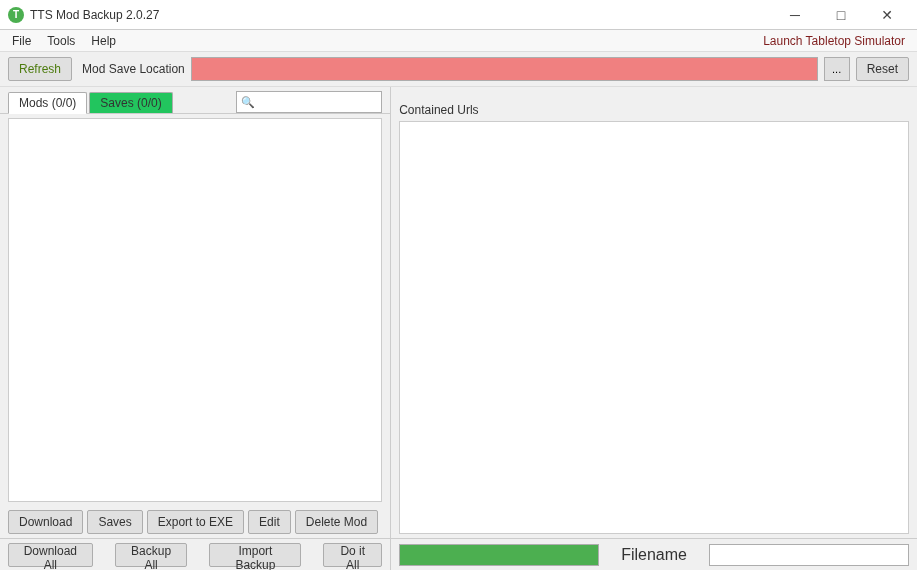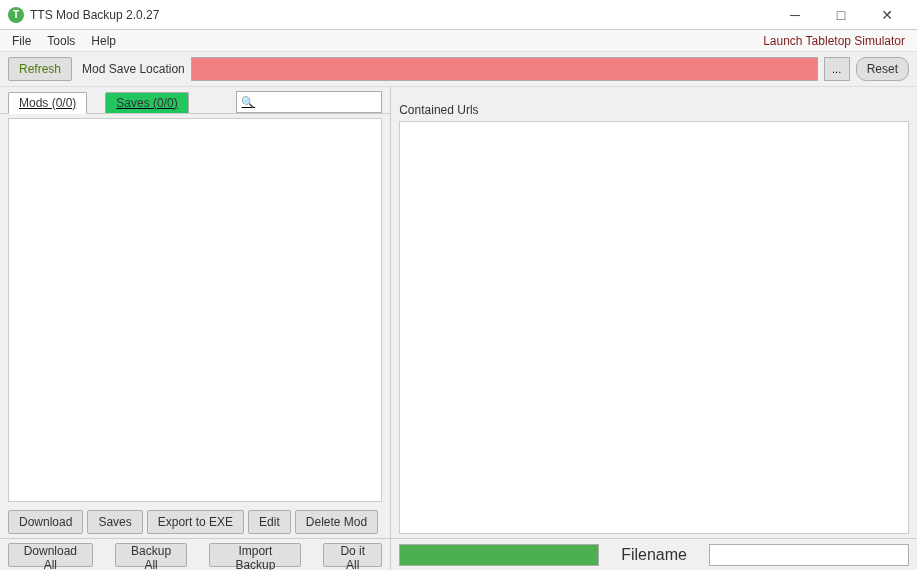--- a/index.html
+++ b/index.html
@@ -117,41 +117,40 @@
       justify-content: center;
     }
     .reset-btn {
       height: 24px;
       padding: 0 10px;
       background: #e0e0e0;
       border: 1px solid #adadad;
       cursor: pointer;
       font-size: 12px;
       color: #333;
-      border-radius: 10px;
+      border-radius: 2px;
     }
     .main-content {
       display: flex;
       height: calc(570px - 30px - 22px - 35px);
       background: #f0f0f0;
     }
     .left-panel {
       width: 410px;
       display: flex;
       flex-direction: column;
       border-right: 1px solid #ccc;
     }
     .tabs-row {
       display: flex;
       align-items: center;
       background: #f0f0f0;
       padding: 4px 8px 0 8px;
       border-bottom: 1px solid #ccc;
-      gap: 18px;
-      text-decoration: underline;
+      gap: 2px;
     }
     .tab {
       padding: 3px 10px;
       background: #22c55e;
       border: 1px solid #adadad;
       border-bottom: none;
       cursor: pointer;
       font-size: 12px;
       color: #333;
       border-radius: 2px 2px 0 0;

